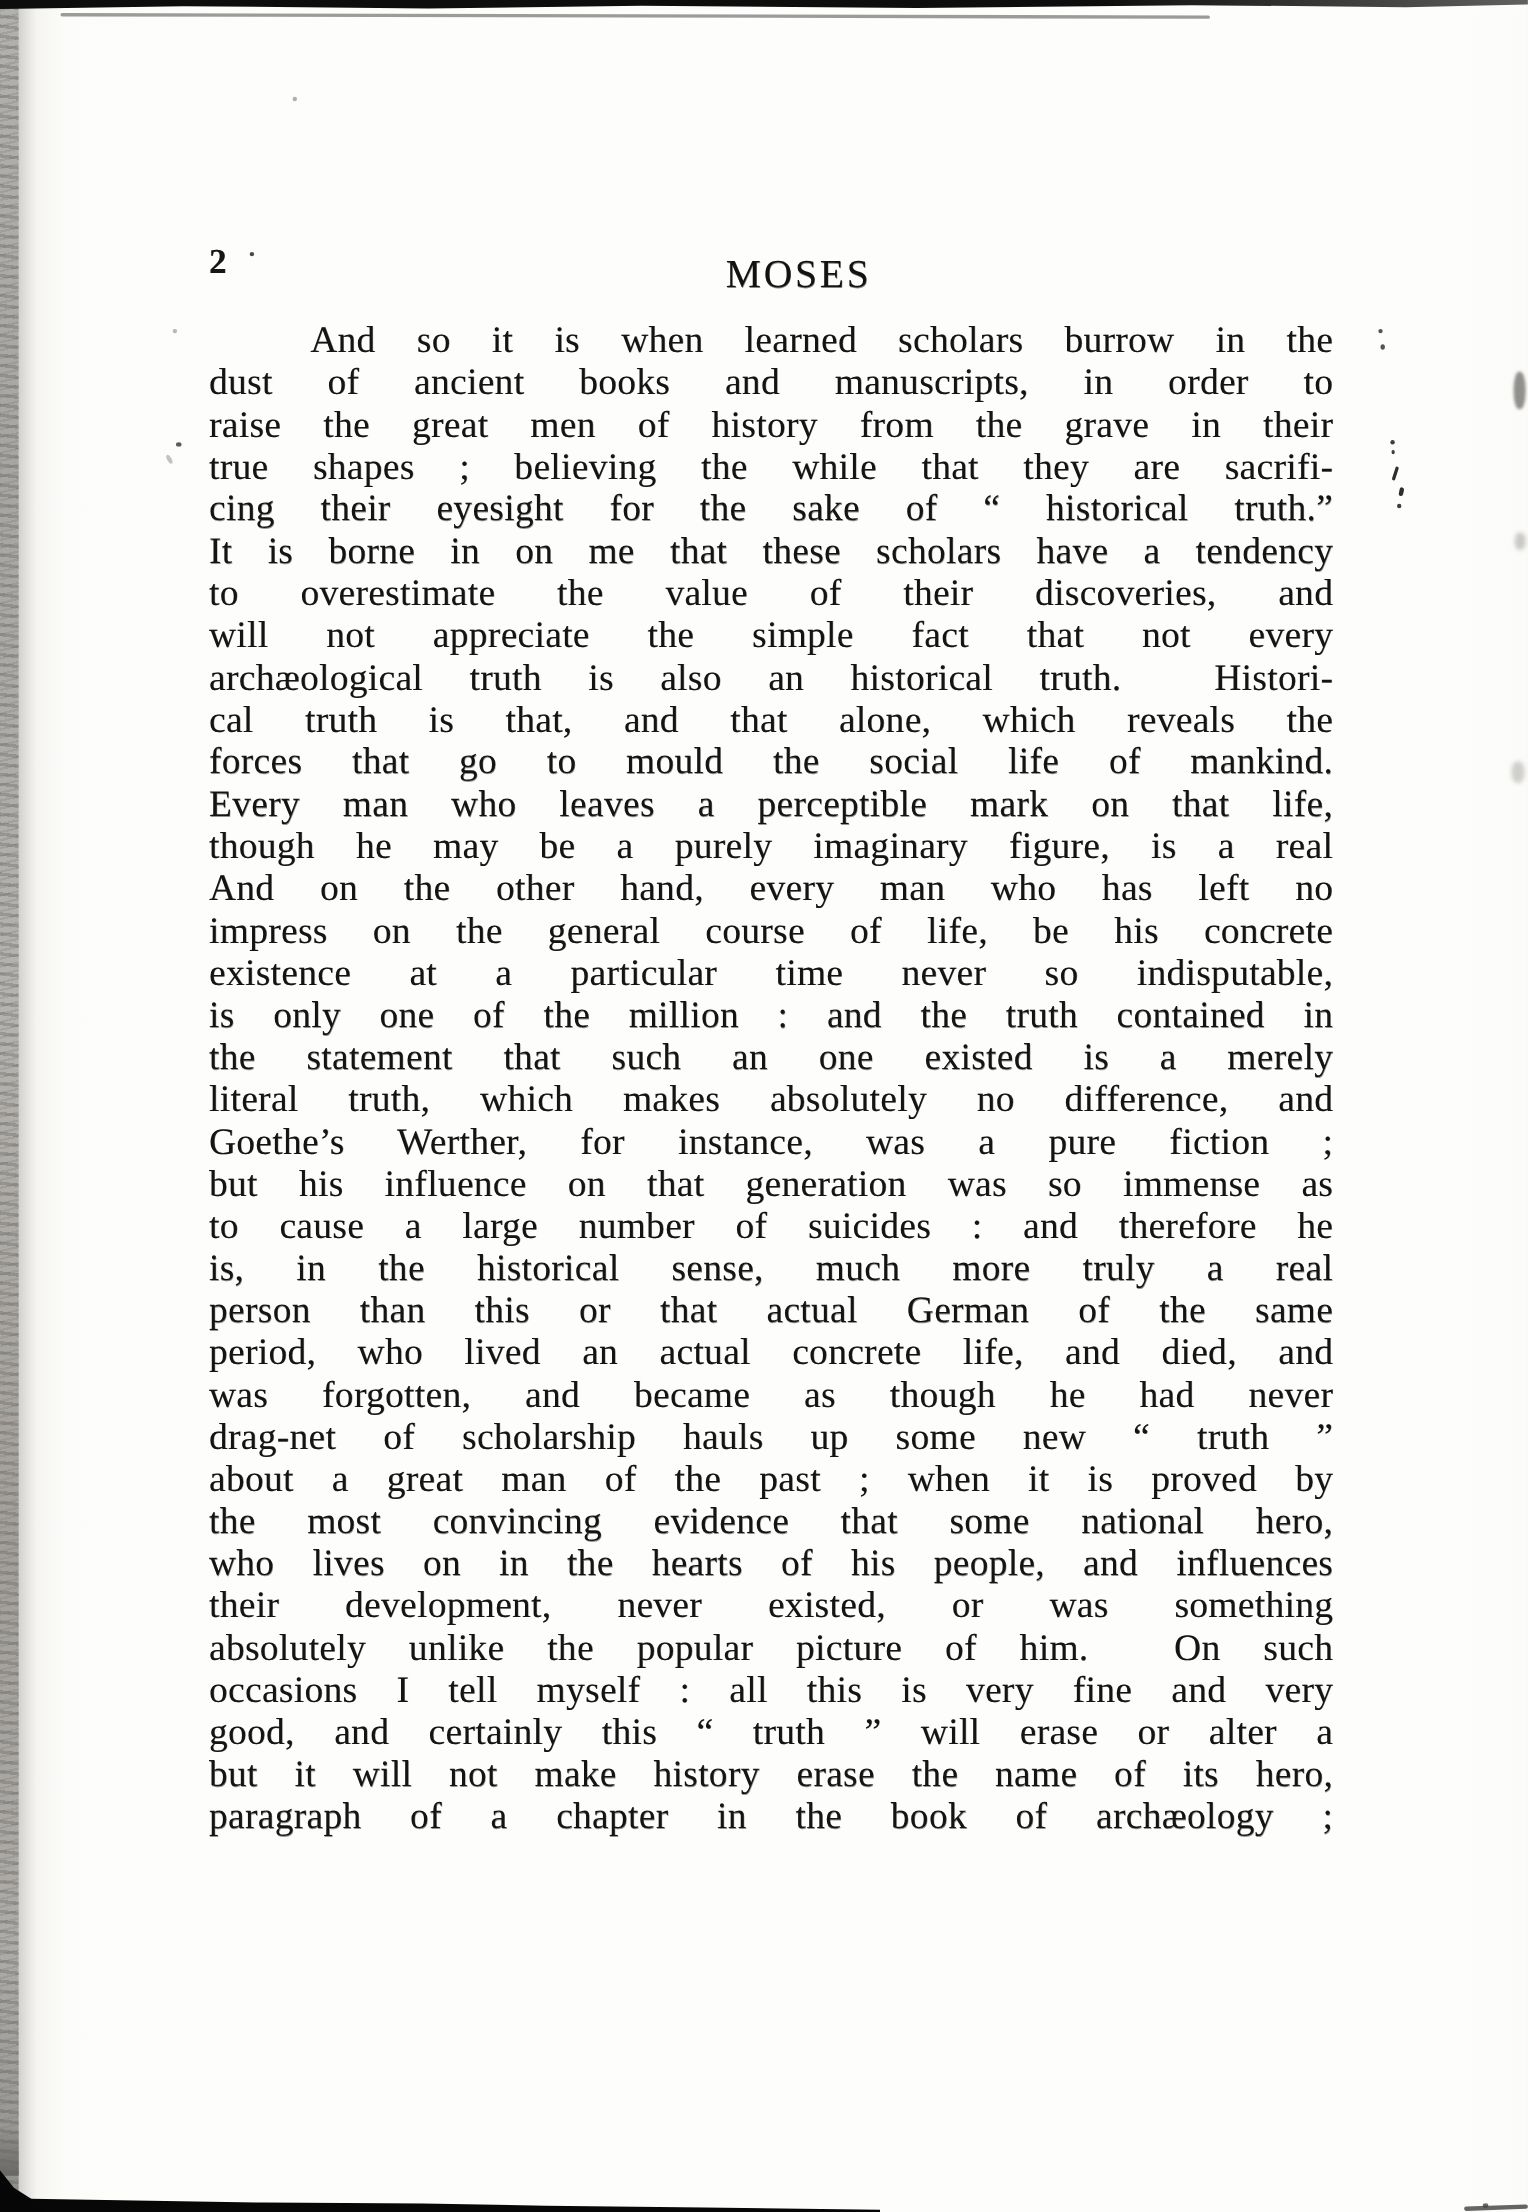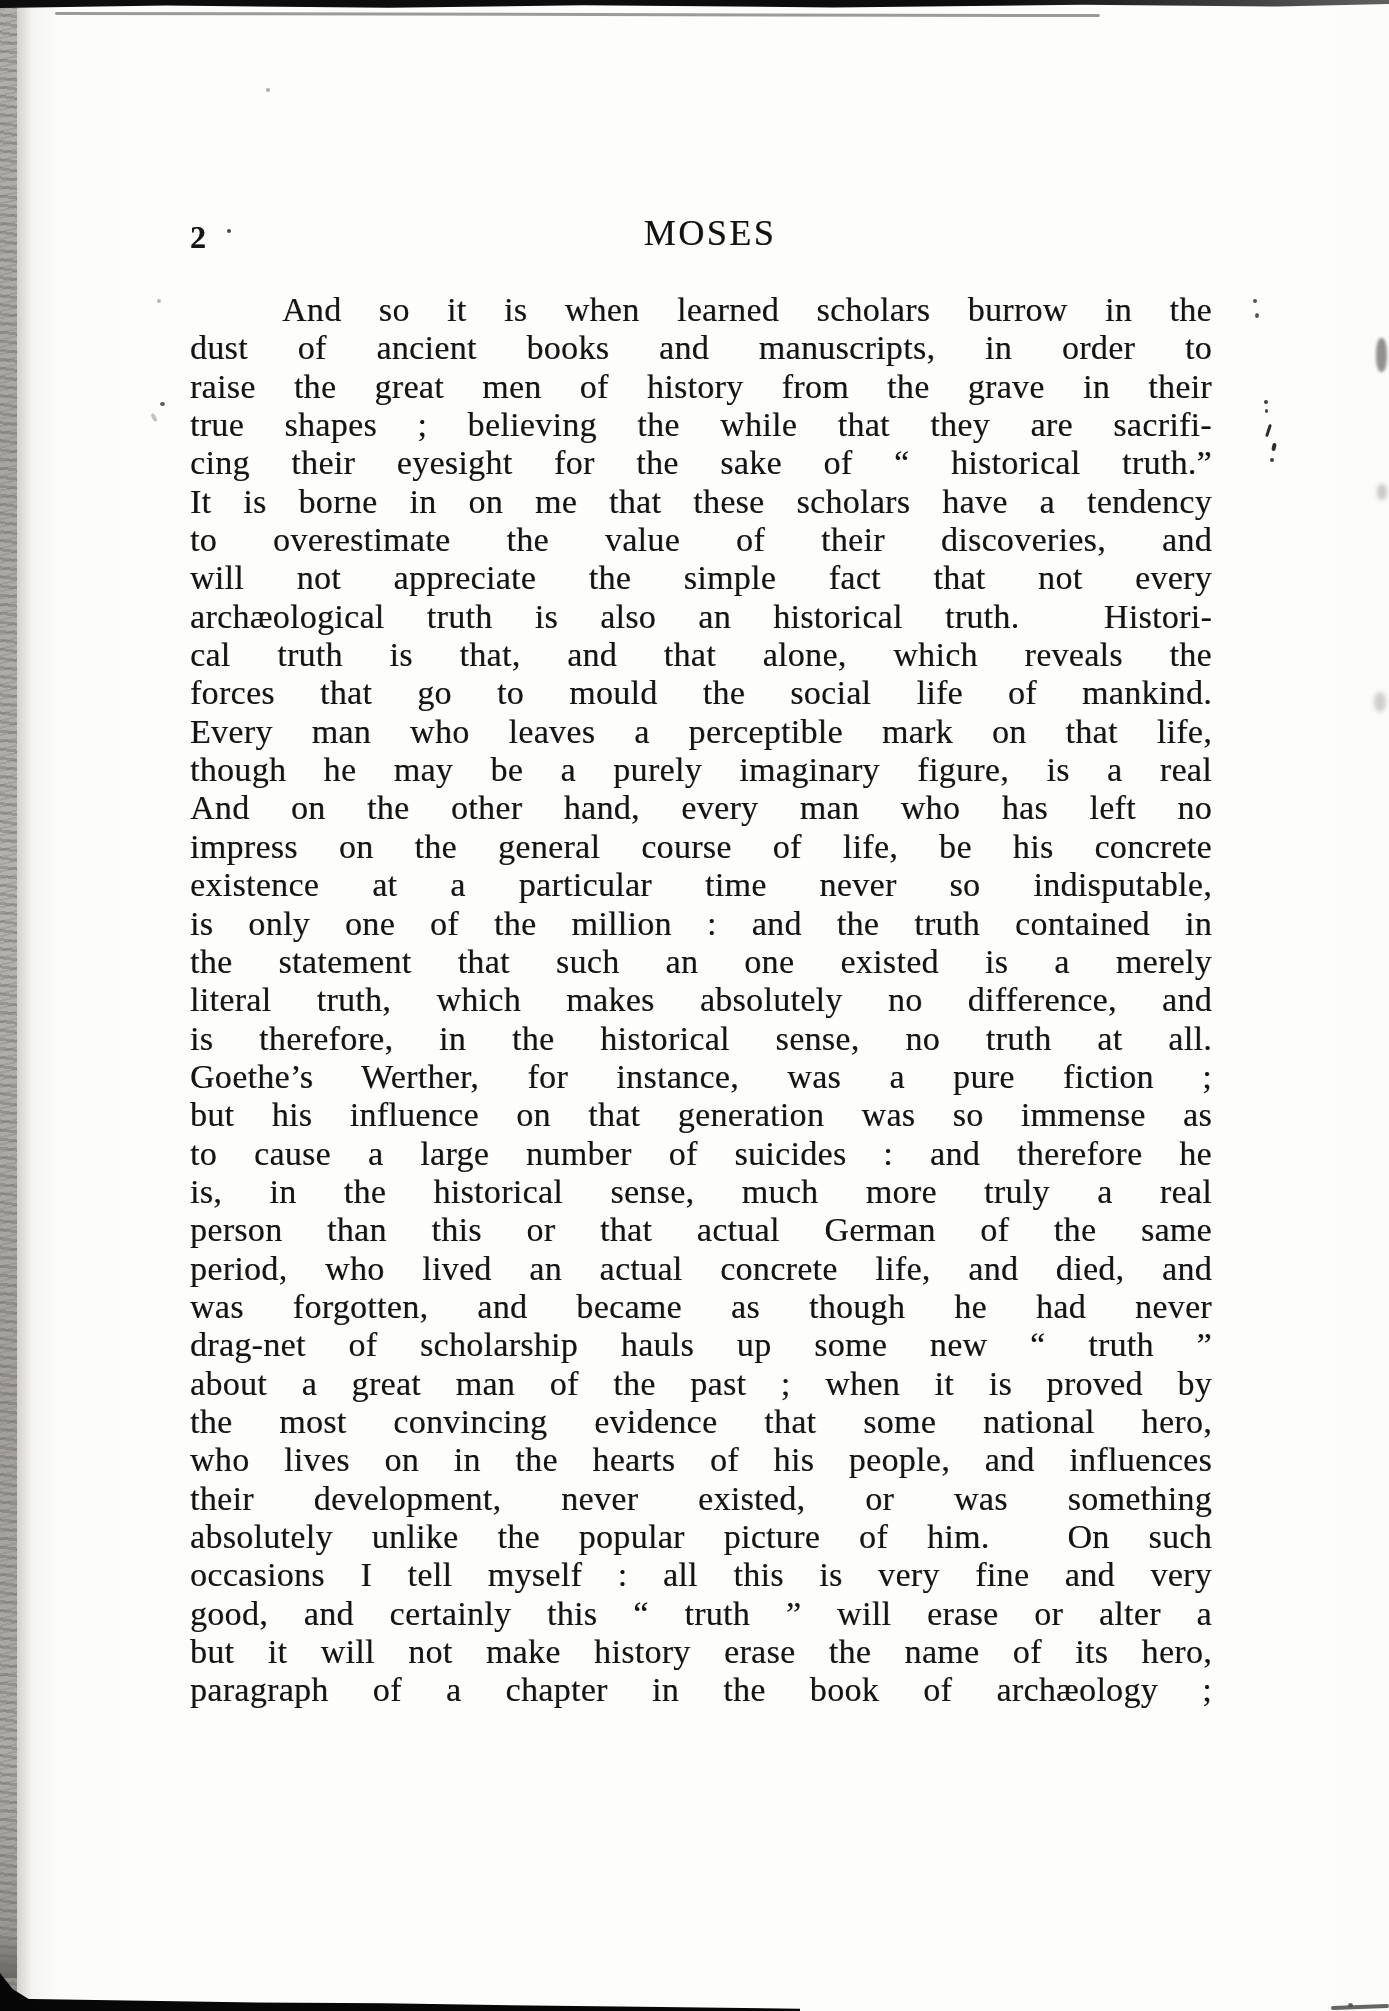--- a/index.html
+++ b/index.html
@@ -53,21 +53,21 @@
   .bottom-right-mark{
     position:absolute;right:0;bottom:2px;width:58px;height:4px;background:#3f3f3d;
     transform:rotate(-2deg);opacity:.8;border-radius:2px;
   }
   
   .folio{
     position:absolute;left:190px;top:219px;font-size:32px;font-weight:700;color:#161616;
     text-shadow:.3px .3px 0 rgba(22,22,22,.55);
   }
   .title{
-    position:absolute;left:190px;top:212px;width:1022px;margin:0;
+    position:absolute;left:190px;top:212px;width:1022px;margin:16px;
     text-align:center;font-size:36px;font-weight:400;letter-spacing:2.5px;color:#121212;
     transform:translateX(9px);
     text-shadow:.4px .4px 0 rgba(18,18,18,.5);
   }
   
   .text-block{
     position:absolute;left:190px;top:291px;width:1022px;color:#141414;
   }
   .tline{
     font-size:34px;line-height:38.35px;height:38.35px;overflow:hidden;
@@ -110,21 +110,20 @@
       <div class="tline">cal truth is that, and that alone, which reveals the</div>
       <div class="tline">forces that go to mould the social life of mankind.</div>
       <div class="tline">Every man who leaves a perceptible mark on that life,</div>
       <div class="tline">though he may be a purely imaginary figure, is a real</div>
       <div class="tline">And on the other hand, every man who has left no</div>
       <div class="tline">impress on the general course of life, be his concrete</div>
       <div class="tline">existence at a particular time never so indisputable,</div>
       <div class="tline">is only one of the million : and the truth contained in</div>
       <div class="tline">the statement that such an one existed is a merely</div>
       <div class="tline">literal truth, which makes absolutely no difference, and</div>
-      <div class="tline">is therefore, in the historical sense, no truth at all.</div>
       <div class="tline">Goethe’s Werther, for instance, was a pure fiction ;</div>
       <div class="tline">but his influence on that generation was so immense as</div>
       <div class="tline">to cause a large number of suicides : and therefore he</div>
       <div class="tline">is, in the historical sense, much more truly a real</div>
       <div class="tline">person than this or that actual German of the same</div>
       <div class="tline">period, who lived an actual concrete life, and died, and</div>
       <div class="tline">was forgotten, and became as though he had never</div>
       <div class="tline">drag-net of scholarship hauls up some new “ truth ”</div>
       <div class="tline">about a great man of the past ; when it is proved by</div>
       <div class="tline">the most convincing evidence that some national hero,</div>

